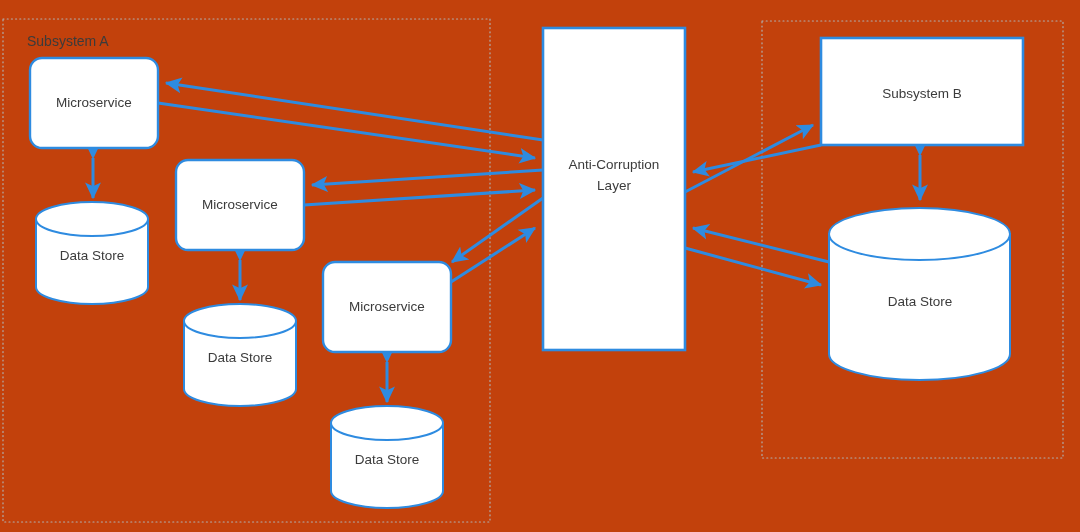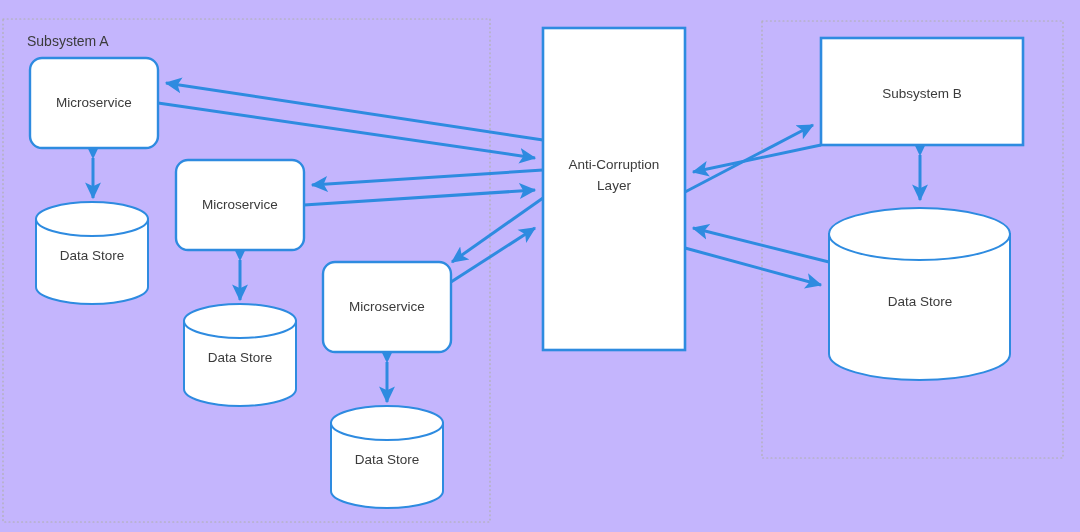--- a/index.html
+++ b/index.html
@@ -4,21 +4,21 @@
 <style>
   html, body {
     margin: 0;
     padding: 0;
     background: #ffffff;
   }
   #canvas {
     position: relative;
     width: 1080px;
     height: 532px;
-    background: #c4b5fd;
+    background: #c2410c;
     overflow: hidden;
     font-family: "Liberation Sans", sans-serif;
   }
   svg#diagram {
     position: absolute;
     top: 0;
     left: 0;
     width: 1080px;
     height: 532px;
   }

